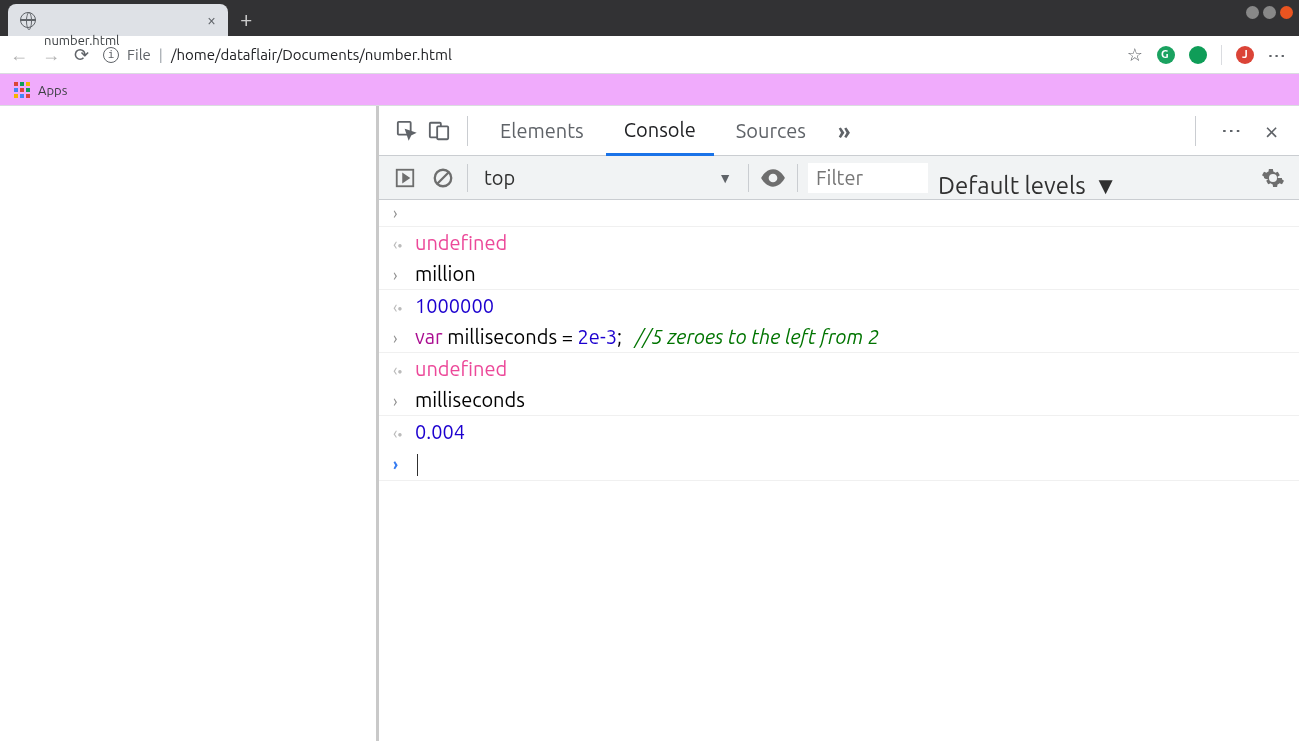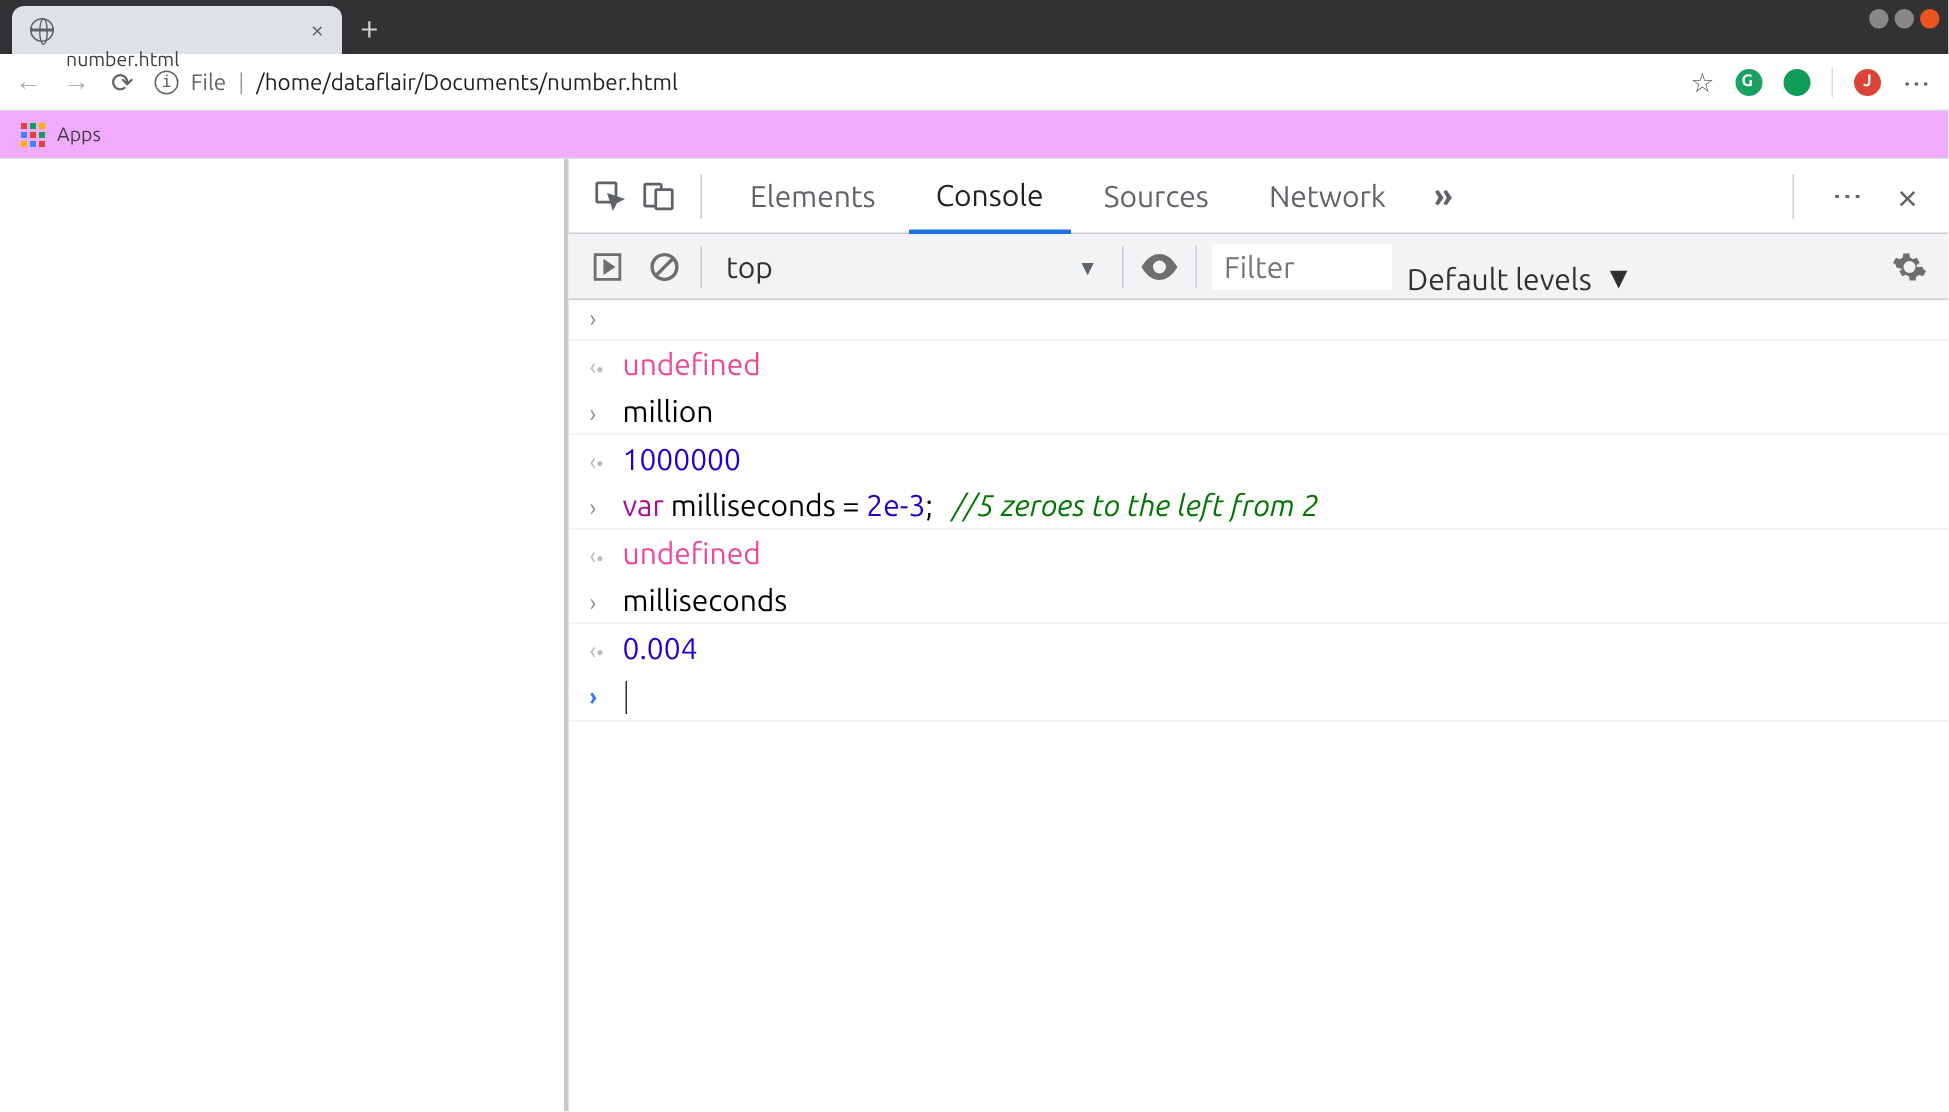--- a/index.html
+++ b/index.html
@@ -66,21 +66,21 @@
 
 
 .dt-filter { height: 44px; border-bottom: 1px solid #cacdd1; background: #f1f3f4; display: flex; align-items: center; padding: 0 12px; gap: 10px; }
 .play-icon svg { width: 22px; height: 22px; }
 .clear-icon svg { width: 22px; height: 22px; stroke: #6e6e6e; }
 .filter-sep { width: 1px; height: 28px; background: #cacdd1; }
 .context-select { font-size: 20px; color: #303030; padding: 0 6px; display: flex; align-items: center; gap: 6px; cursor: pointer; flex: 0 0 260px;}
 .context-select .caret { color: #5f6368; font-size: 14px; margin-left: auto; }
 .eye-icon svg { width: 26px; height: 20px; }
 .filter-input { background: #fff; border: none; padding: 4px 8px; font-size: 20px; color: #888; width: 120px; height: 30px; }
-.levels { font-size: 20px; color: #303030; display: flex; align-items: center; gap: 8px; cursor: pointer; margin-top: 16px; }
+.levels { font-size: 24px; color: #303030; display: flex; align-items: center; gap: 8px; cursor: pointer; margin-top: 16px; }
 .gear-icon svg { width: 24px; height: 24px; }
 
 
 .console { flex: 1; font-family: "DejaVu Sans Mono", Menlo, Consolas, monospace; font-size: 20px; overflow: auto; }
 .row { display: flex; padding: 4px 14px; border-bottom: 1px solid #f0f0f0; align-items: baseline; }
 .row.noborder { border-bottom: none; }
 .arrow { width: 22px; color: #909090; font-size: 16px; flex-shrink: 0; }
 .arrow.in { color: #909090; }
 .arrow.out { color: #bbb; }
 .arrow.prompt { color: #367cf1; font-weight: bold; }
@@ -158,21 +158,20 @@
       <span class="dt-small-icon">
         <svg viewBox="0 0 24 24" fill="none" stroke="#5f6368" stroke-width="2">
             <rect x="2" y="3" width="12" height="16" rx="1"></rect>
             <rect x="10" y="7" width="12" height="14" rx="1" fill="#fff"></rect>
           </svg>
       </span>
       <span class="dt-sep"></span>
       <span class="dt-tab">Elements</span>
       <span class="dt-tab active">Console</span>
       <span class="dt-tab">Sources</span>
-      <span class="dt-tab">Network</span>
       <span class="dt-more">»</span>
       <span class="dt-spacer"></span>
       <span class="dt-sep"></span>
       <span class="dt-menu">⋮</span>
       <span class="dt-close">×</span>
     </div>
 
     <div class="dt-filter">
       <span class="dt-small-icon play-icon">
         <svg viewBox="0 0 24 24" fill="none" stroke="#6e6e6e" stroke-width="2">

